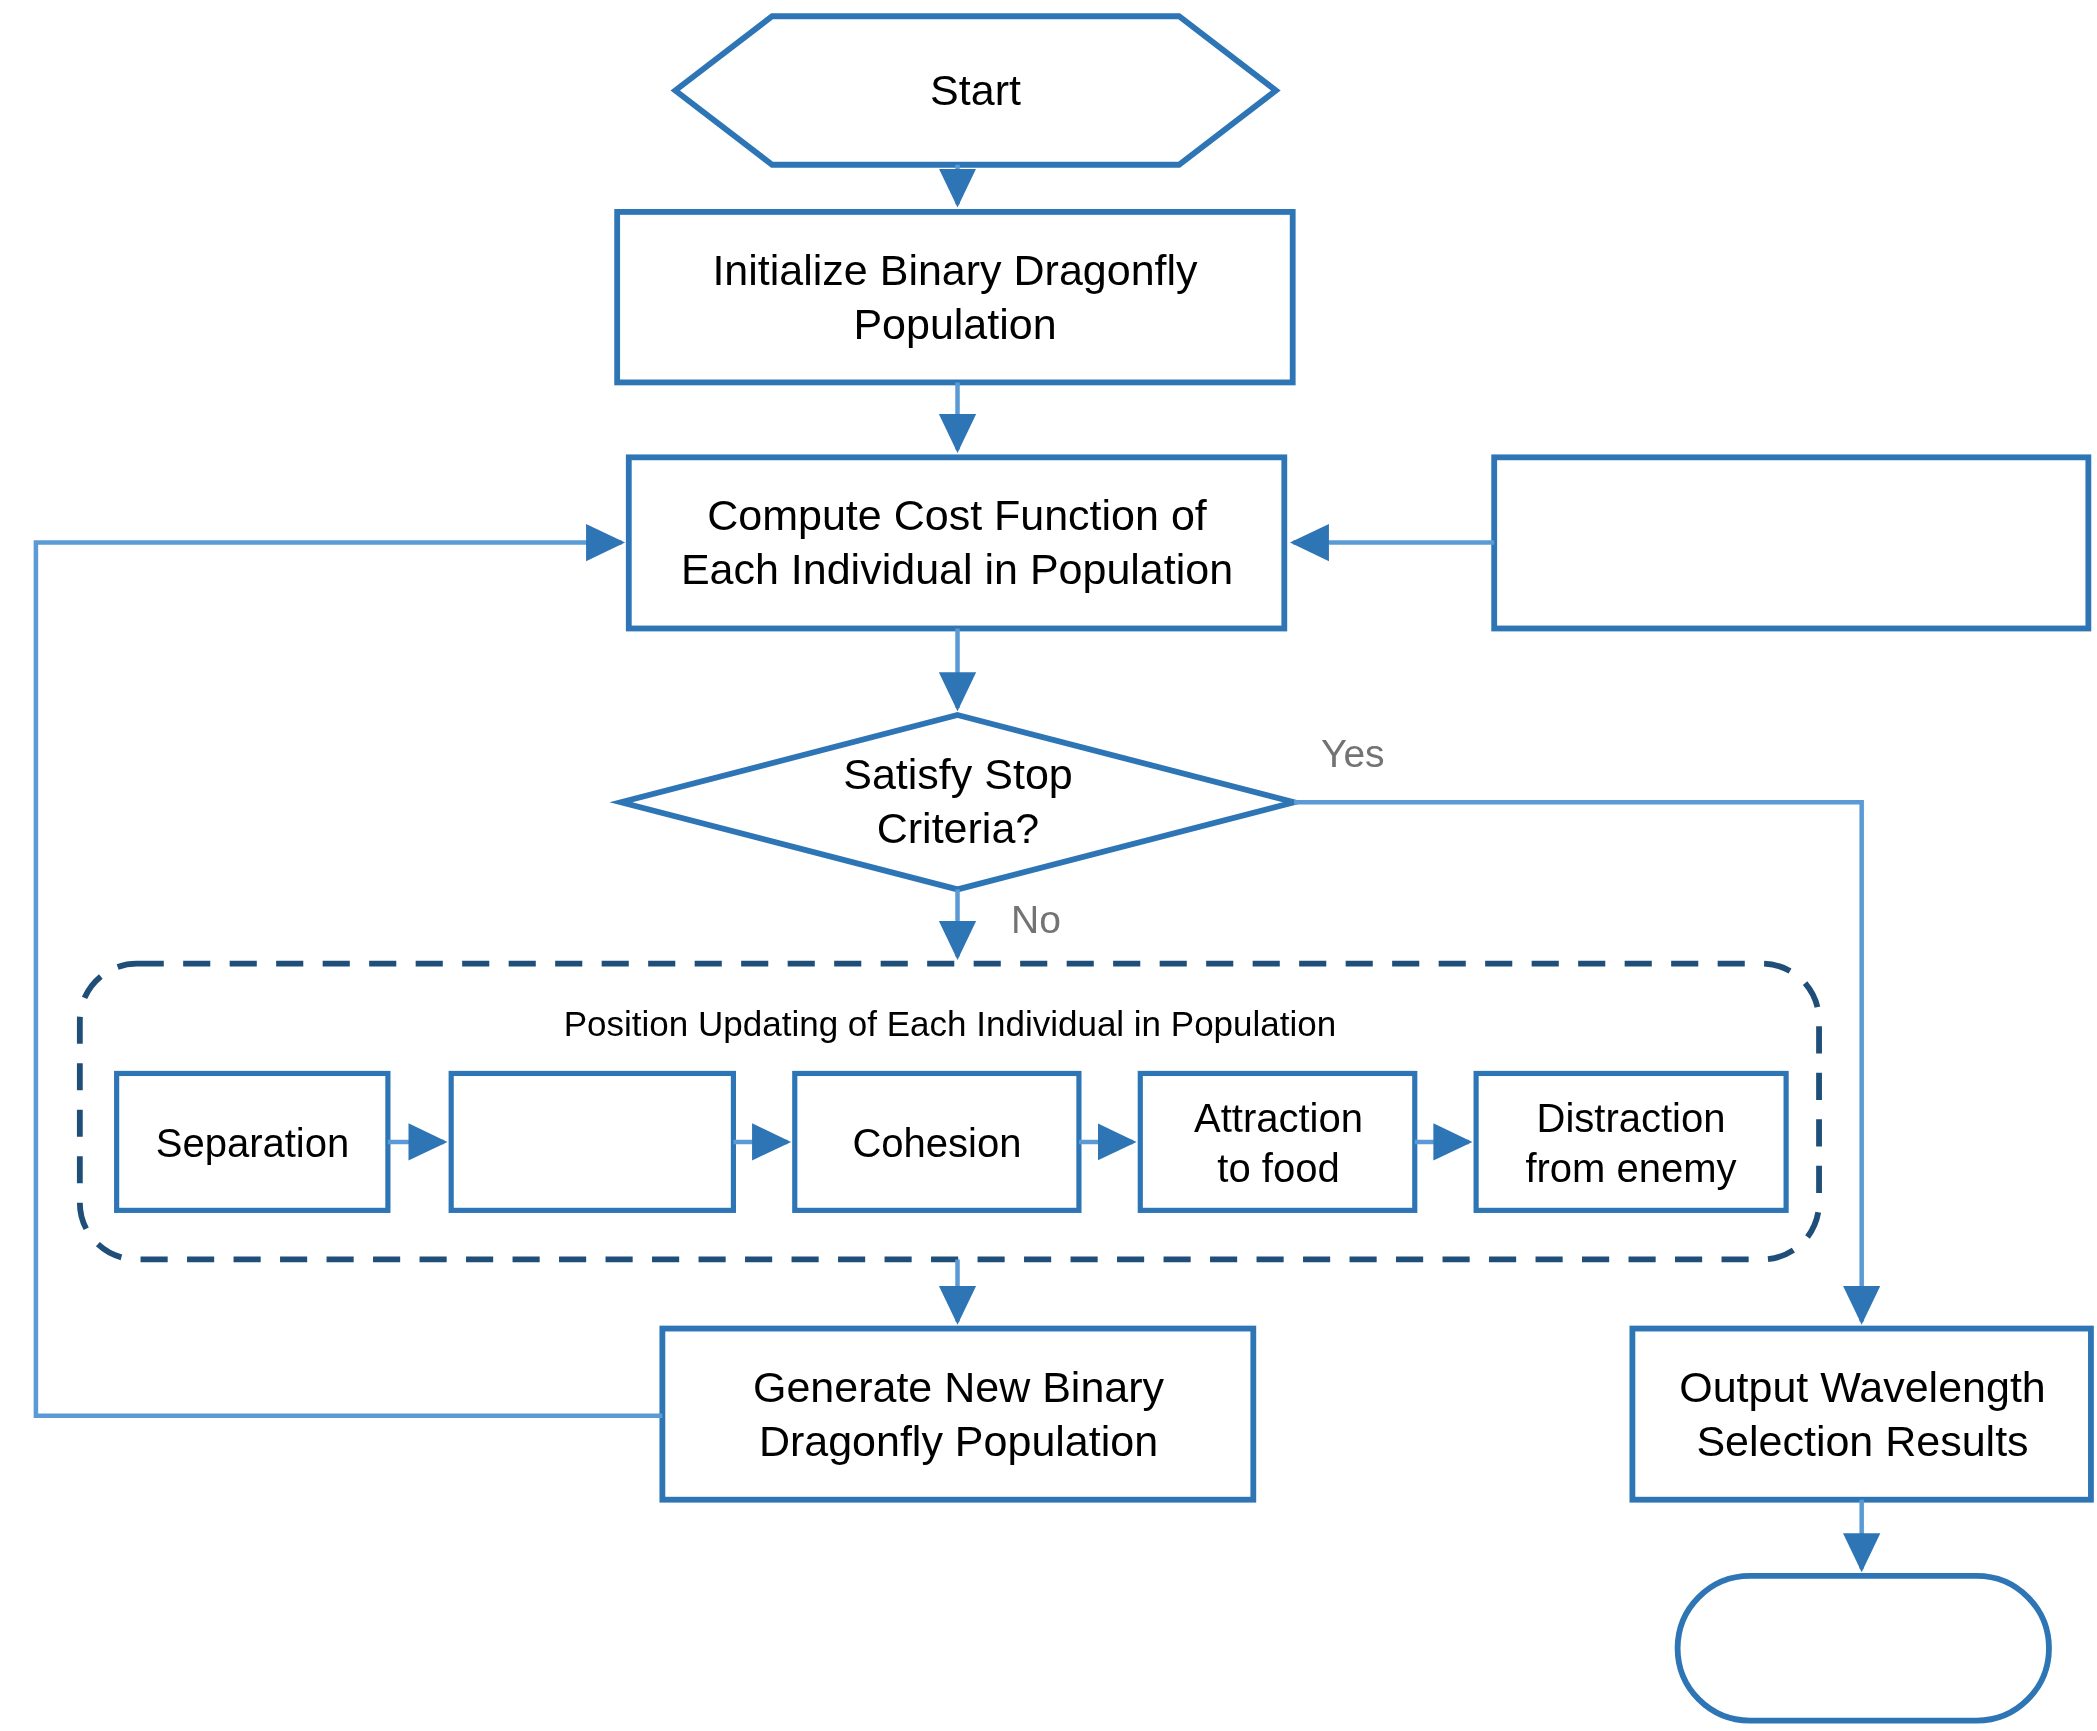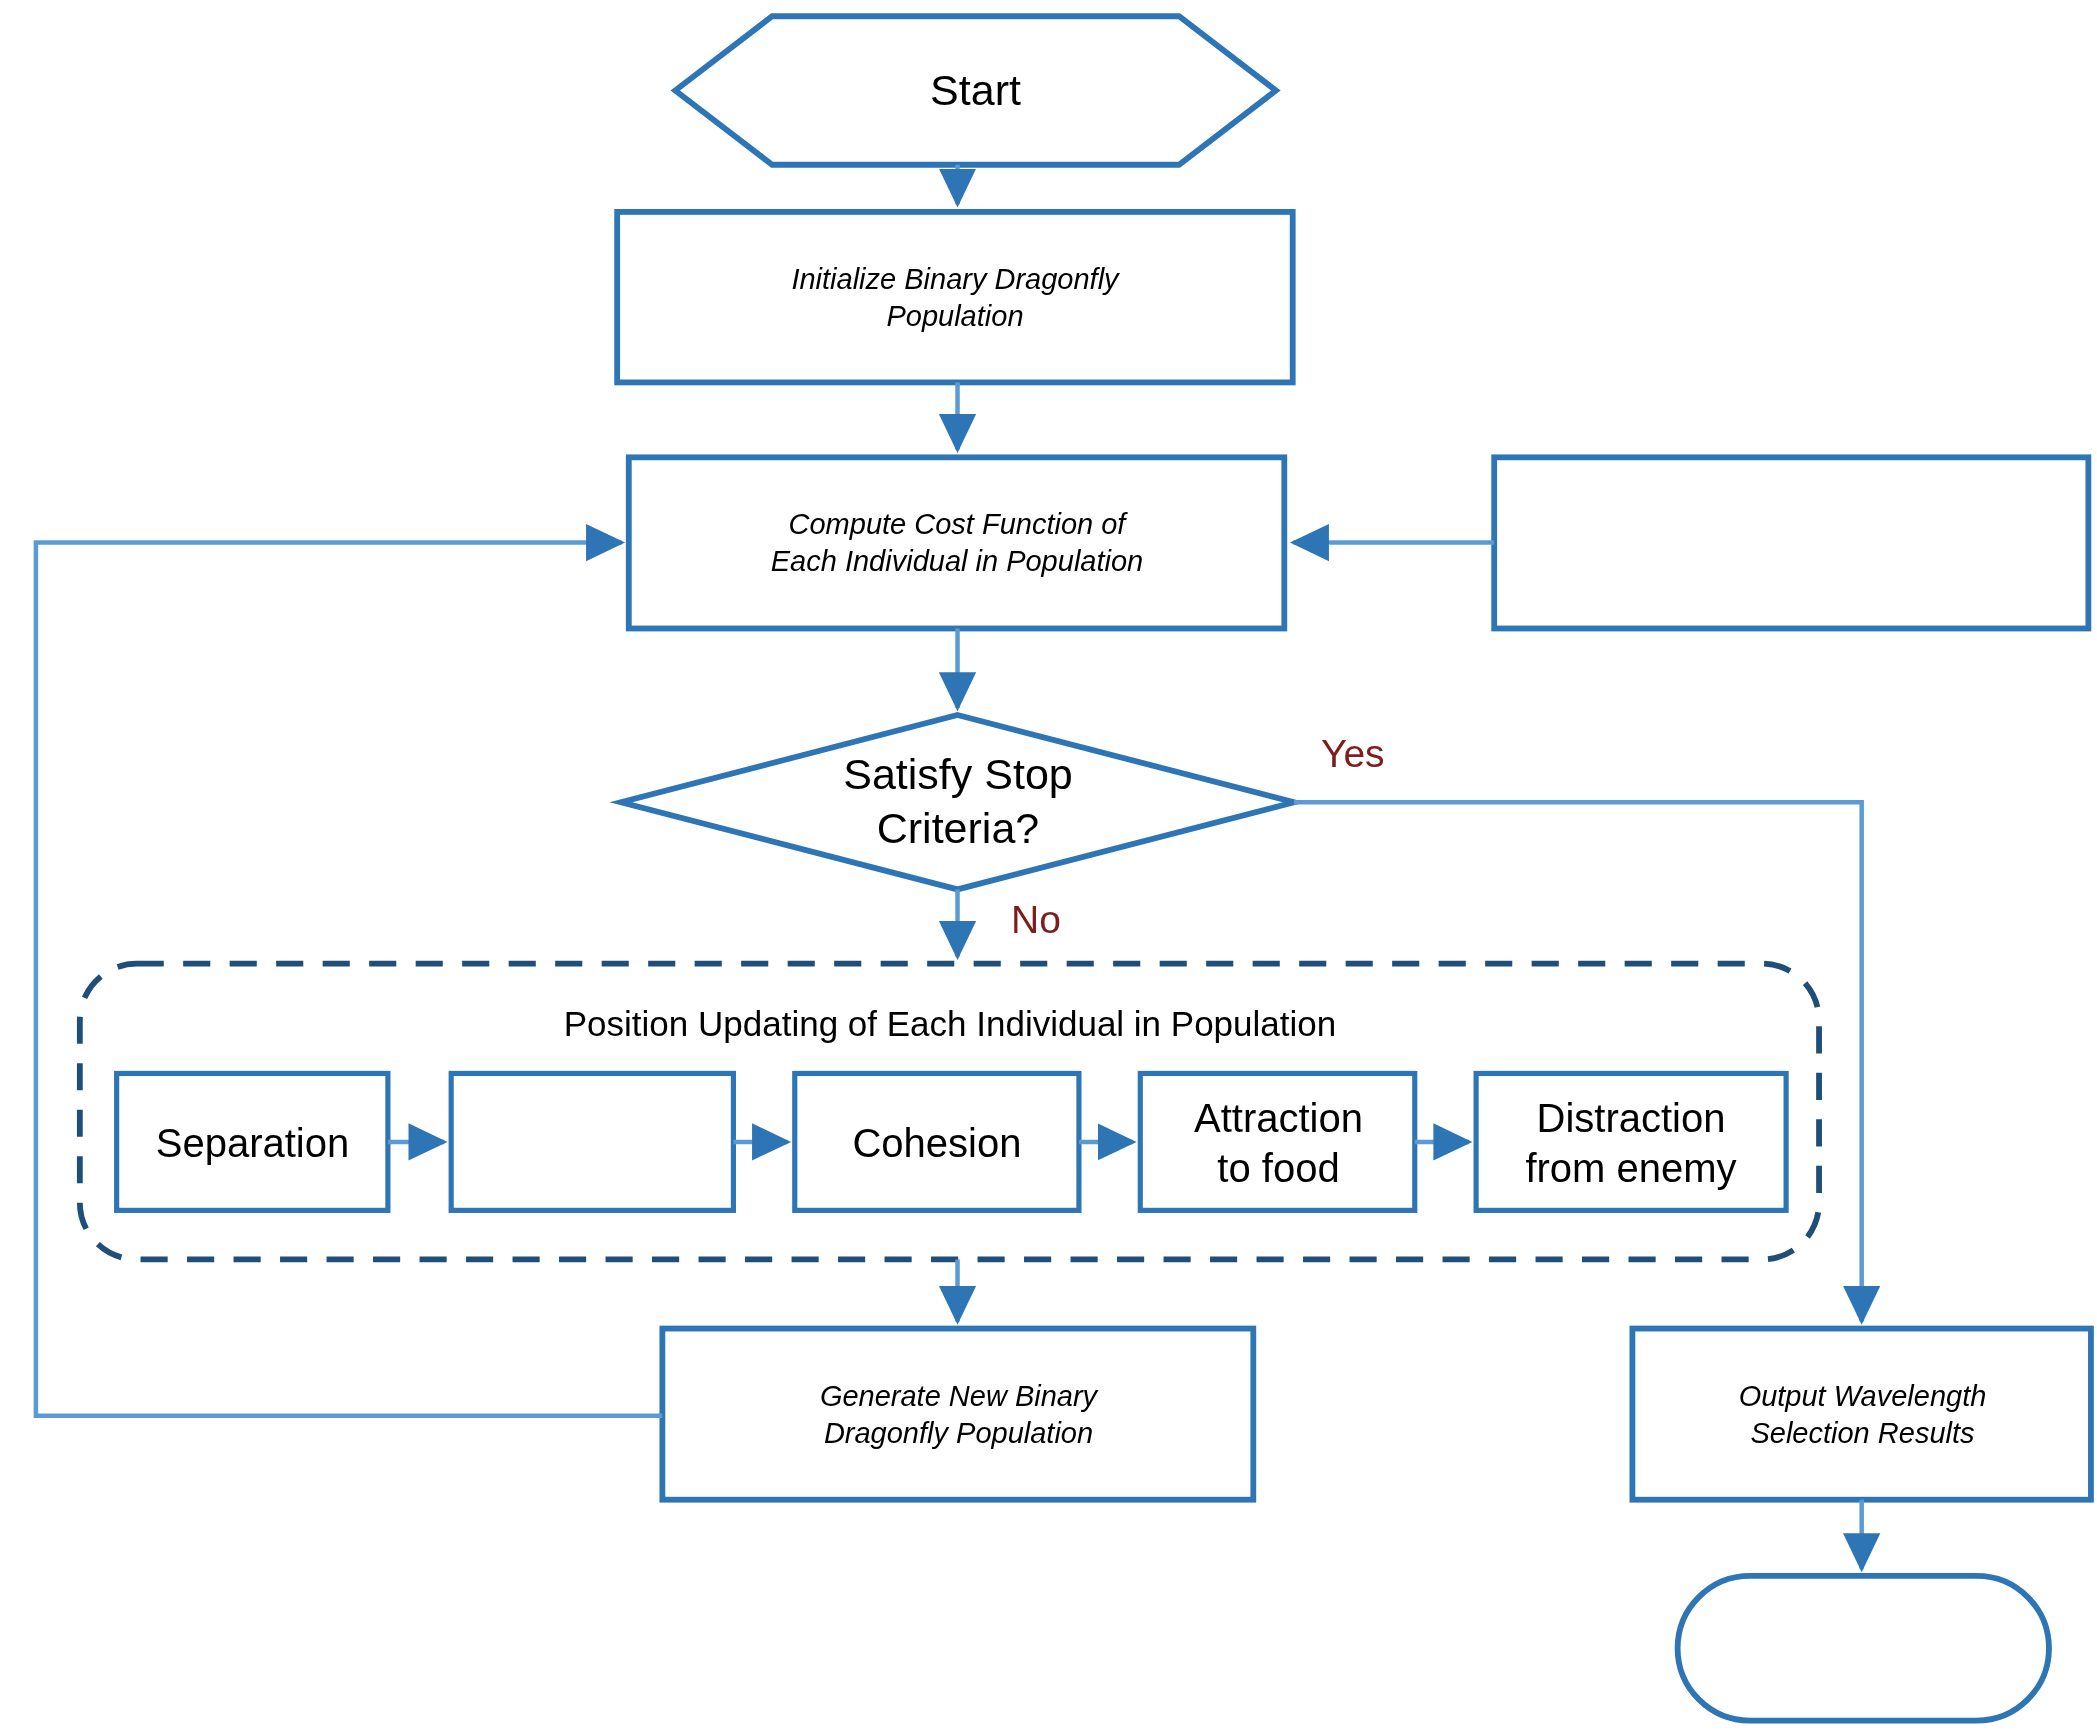--- a/index.html
+++ b/index.html
@@ -33,28 +33,28 @@
     justify-content: center;
     text-align: center;
     color: #000000;
     font-family: "Liberation Sans", sans-serif;
     line-height: 1.25;
     white-space: pre-line;
     pointer-events: none;
     user-select: none;
   }
   .lbl-terminator { font-size: 43px; }
-  .lbl-process    { font-size: 29px; font-style: italic; }
+  .lbl-process    { font-size: 43px; }
   .lbl-decision   { font-size: 43px; }
   .lbl-data       { font-size: 43px; }
   .lbl-sub        { font-size: 40px; }
   .lbl-group      { font-size: 35px; }
   .edge-label {
     position: absolute;
-    color: #7f1d1d;
+    color: #737373;
     font-family: "Liberation Sans", sans-serif;
     font-size: 39px;
     white-space: nowrap;
     pointer-events: none;
     user-select: none;
   }
 </style>
 </head>
 <body>
 

